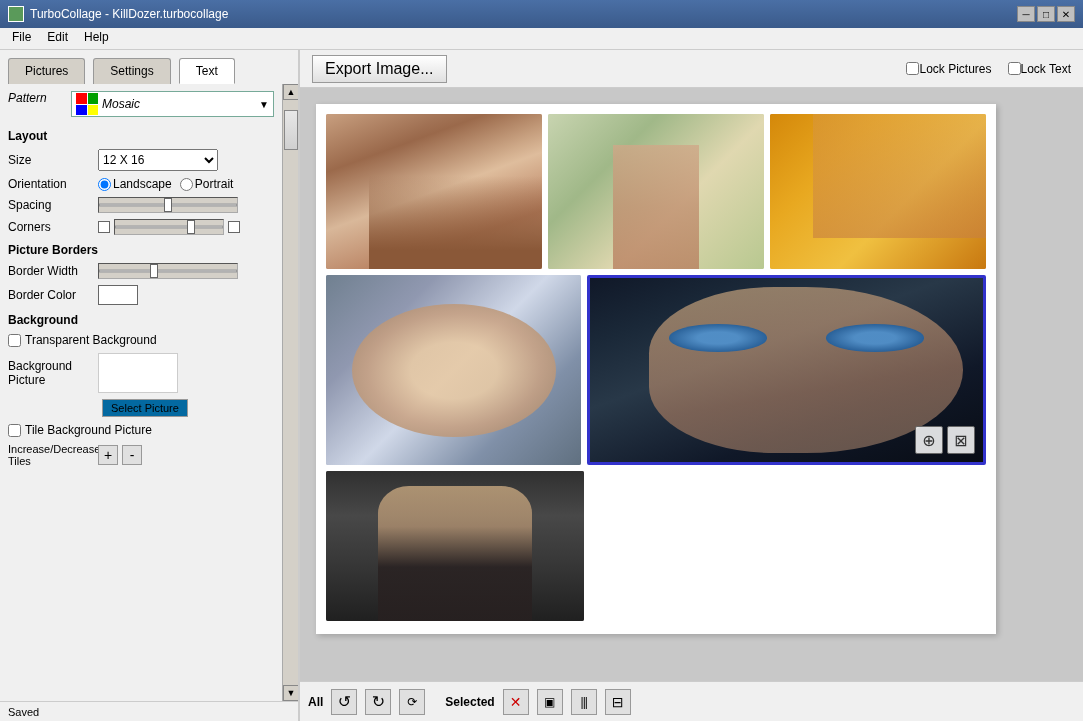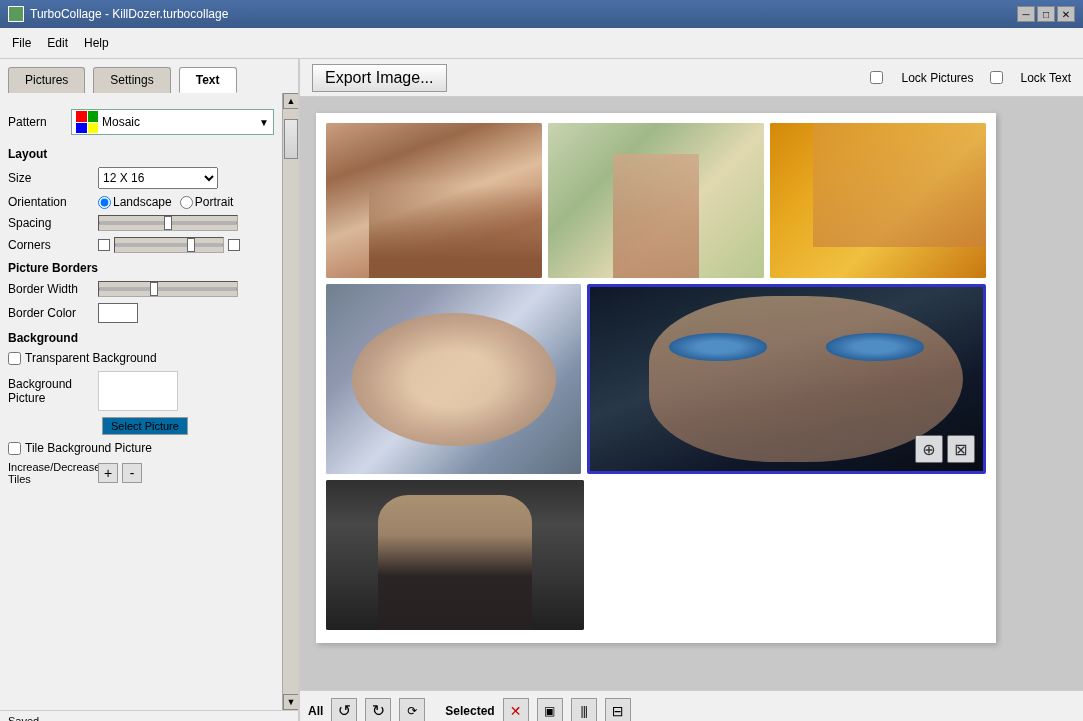--- a/index.html
+++ b/index.html
@@ -6,36 +6,36 @@
     body { font-family: 'Segoe UI', Tahoma, sans-serif; font-size: 12px; background: #d4d0c8; color: #000; width: 1083px; height: 721px; overflow: hidden; }
 
     
     .titlebar { background: linear-gradient(to bottom, #4a6fa5, #3a5a8a); color: white; height: 28px; display: flex; align-items: center; justify-content: space-between; padding: 0 8px; }
     .titlebar-left { display: flex; align-items: center; gap: 6px; font-size: 12px; }
     .titlebar-icon { width: 16px; height: 16px; background: #5a9a5a; border: 1px solid #fff; }
     .titlebar-controls { display: flex; gap: 2px; }
     .titlebar-btn { width: 18px; height: 16px; background: #c0c0c0; border: 1px solid #888; font-size: 10px; display: flex; align-items: center; justify-content: center; cursor: pointer; color: #000; }
 
     
-    .menubar { background: #f0f0f0; height: 31px; display: flex; align-items: center; padding: 0 4px; border-bottom: 1px solid #ccc; }
+    .menubar { background: #f0f0f0; height: 22px; display: flex; align-items: flex-start; padding: 0 4px; border-bottom: 1px solid #ccc; }
     .menu-item { padding: 2px 8px; cursor: pointer; font-size: 12px; }
 
     
     .main { display: flex; height: calc(721px - 50px); }
 
     
     .left-panel { width: 300px; background: #f0f0f0; border-right: 2px solid #ccc; display: flex; flex-direction: column; }
 
     
     .tabs { display: flex; padding: 8px 8px 0 8px; gap: 8px; }
     .tab { padding: 5px 16px; background: #d4d0c8; border: 1px solid #999; border-bottom: none; cursor: pointer; font-size: 12px; border-radius: 3px 3px 0 0; }
-    .tab.active { background: #fff; border-bottom: 1px solid #fff; font-weight: bold; }
-
-    
-    .pattern-row { display: flex; align-items: center; gap: 8px; margin-bottom: 12px; margin-top: 16px; }
+    .tab.active { background: #fff; border-bottom: 1px solid #fff; font-weight: normal; }
+
+    
+    .pattern-row { display: flex; align-items: flex-start; gap: 8px; margin-bottom: 12px; margin-top: 7px; font-style: italic; }
     .pattern-label { font-size: 12px; width: 55px; }
     .pattern-select { flex: 1; display: flex; align-items: center; background: #fff; border: 1px solid #7a9; height: 26px; padding: 0 4px; gap: 4px; }
     .pattern-icon { width: 22px; height: 22px; display: grid; grid-template-columns: 1fr 1fr; gap: 1px; }
     .pattern-icon .pi1 { background: red; }
     .pattern-icon .pi2 { background: #00a000; }
     .pattern-icon .pi3 { background: blue; }
     .pattern-icon .pi4 { background: yellow; }
     .pattern-text { flex: 1; font-size: 12px; }
     .pattern-arrow { font-size: 10px; }
 
@@ -63,21 +63,21 @@
 
     .inc-dec-row { display: flex; align-items: center; gap: 4px; }
     .inc-btn, .dec-btn { width: 20px; height: 20px; background: #e0e0e0; border: 1px solid #999; cursor: pointer; font-size: 14px; display: flex; align-items: center; justify-content: center; }
 
     
     .right-panel { flex: 1; background: #e8e8e8; display: flex; flex-direction: column; }
 
     
     .toolbar { height: 38px; background: #f0f0f0; border-bottom: 1px solid #ccc; display: flex; align-items: center; padding: 0 12px; gap: 16px; }
     .export-btn { padding: 4px 12px; background: linear-gradient(to bottom, #fff, #e0e0e0); border: 1px solid #999; cursor: pointer; font-size: 16px; }
-    .lock-group { display: flex; align-items: center; gap: 18px; font-size: 12px; }
+    .lock-group { display: flex; align-items: center; gap: 0; font-size: 12px; }
 
     
     .canvas-area { flex: 1; background: #c8c8c8; padding: 16px; display: flex; align-items: flex-start; justify-content: flex-start; overflow: hidden; }
 
     .photo-cell { background: #ddd; overflow: hidden; position: relative; }
 
     
     .photo-1 { background: linear-gradient(135deg, #c8967a 0%, #8b6058 30%, #d4a882 60%, #b87864 100%); }
     .photo-2 { background: linear-gradient(135deg, #d4c8a0 0%, #a0b878 30%, #c8d4a0 60%, #b8c890 100%); }
     .photo-3 { background: linear-gradient(135deg, #c87832 0%, #d4a850 30%, #e8c060 60%, #c87832 100%); }

